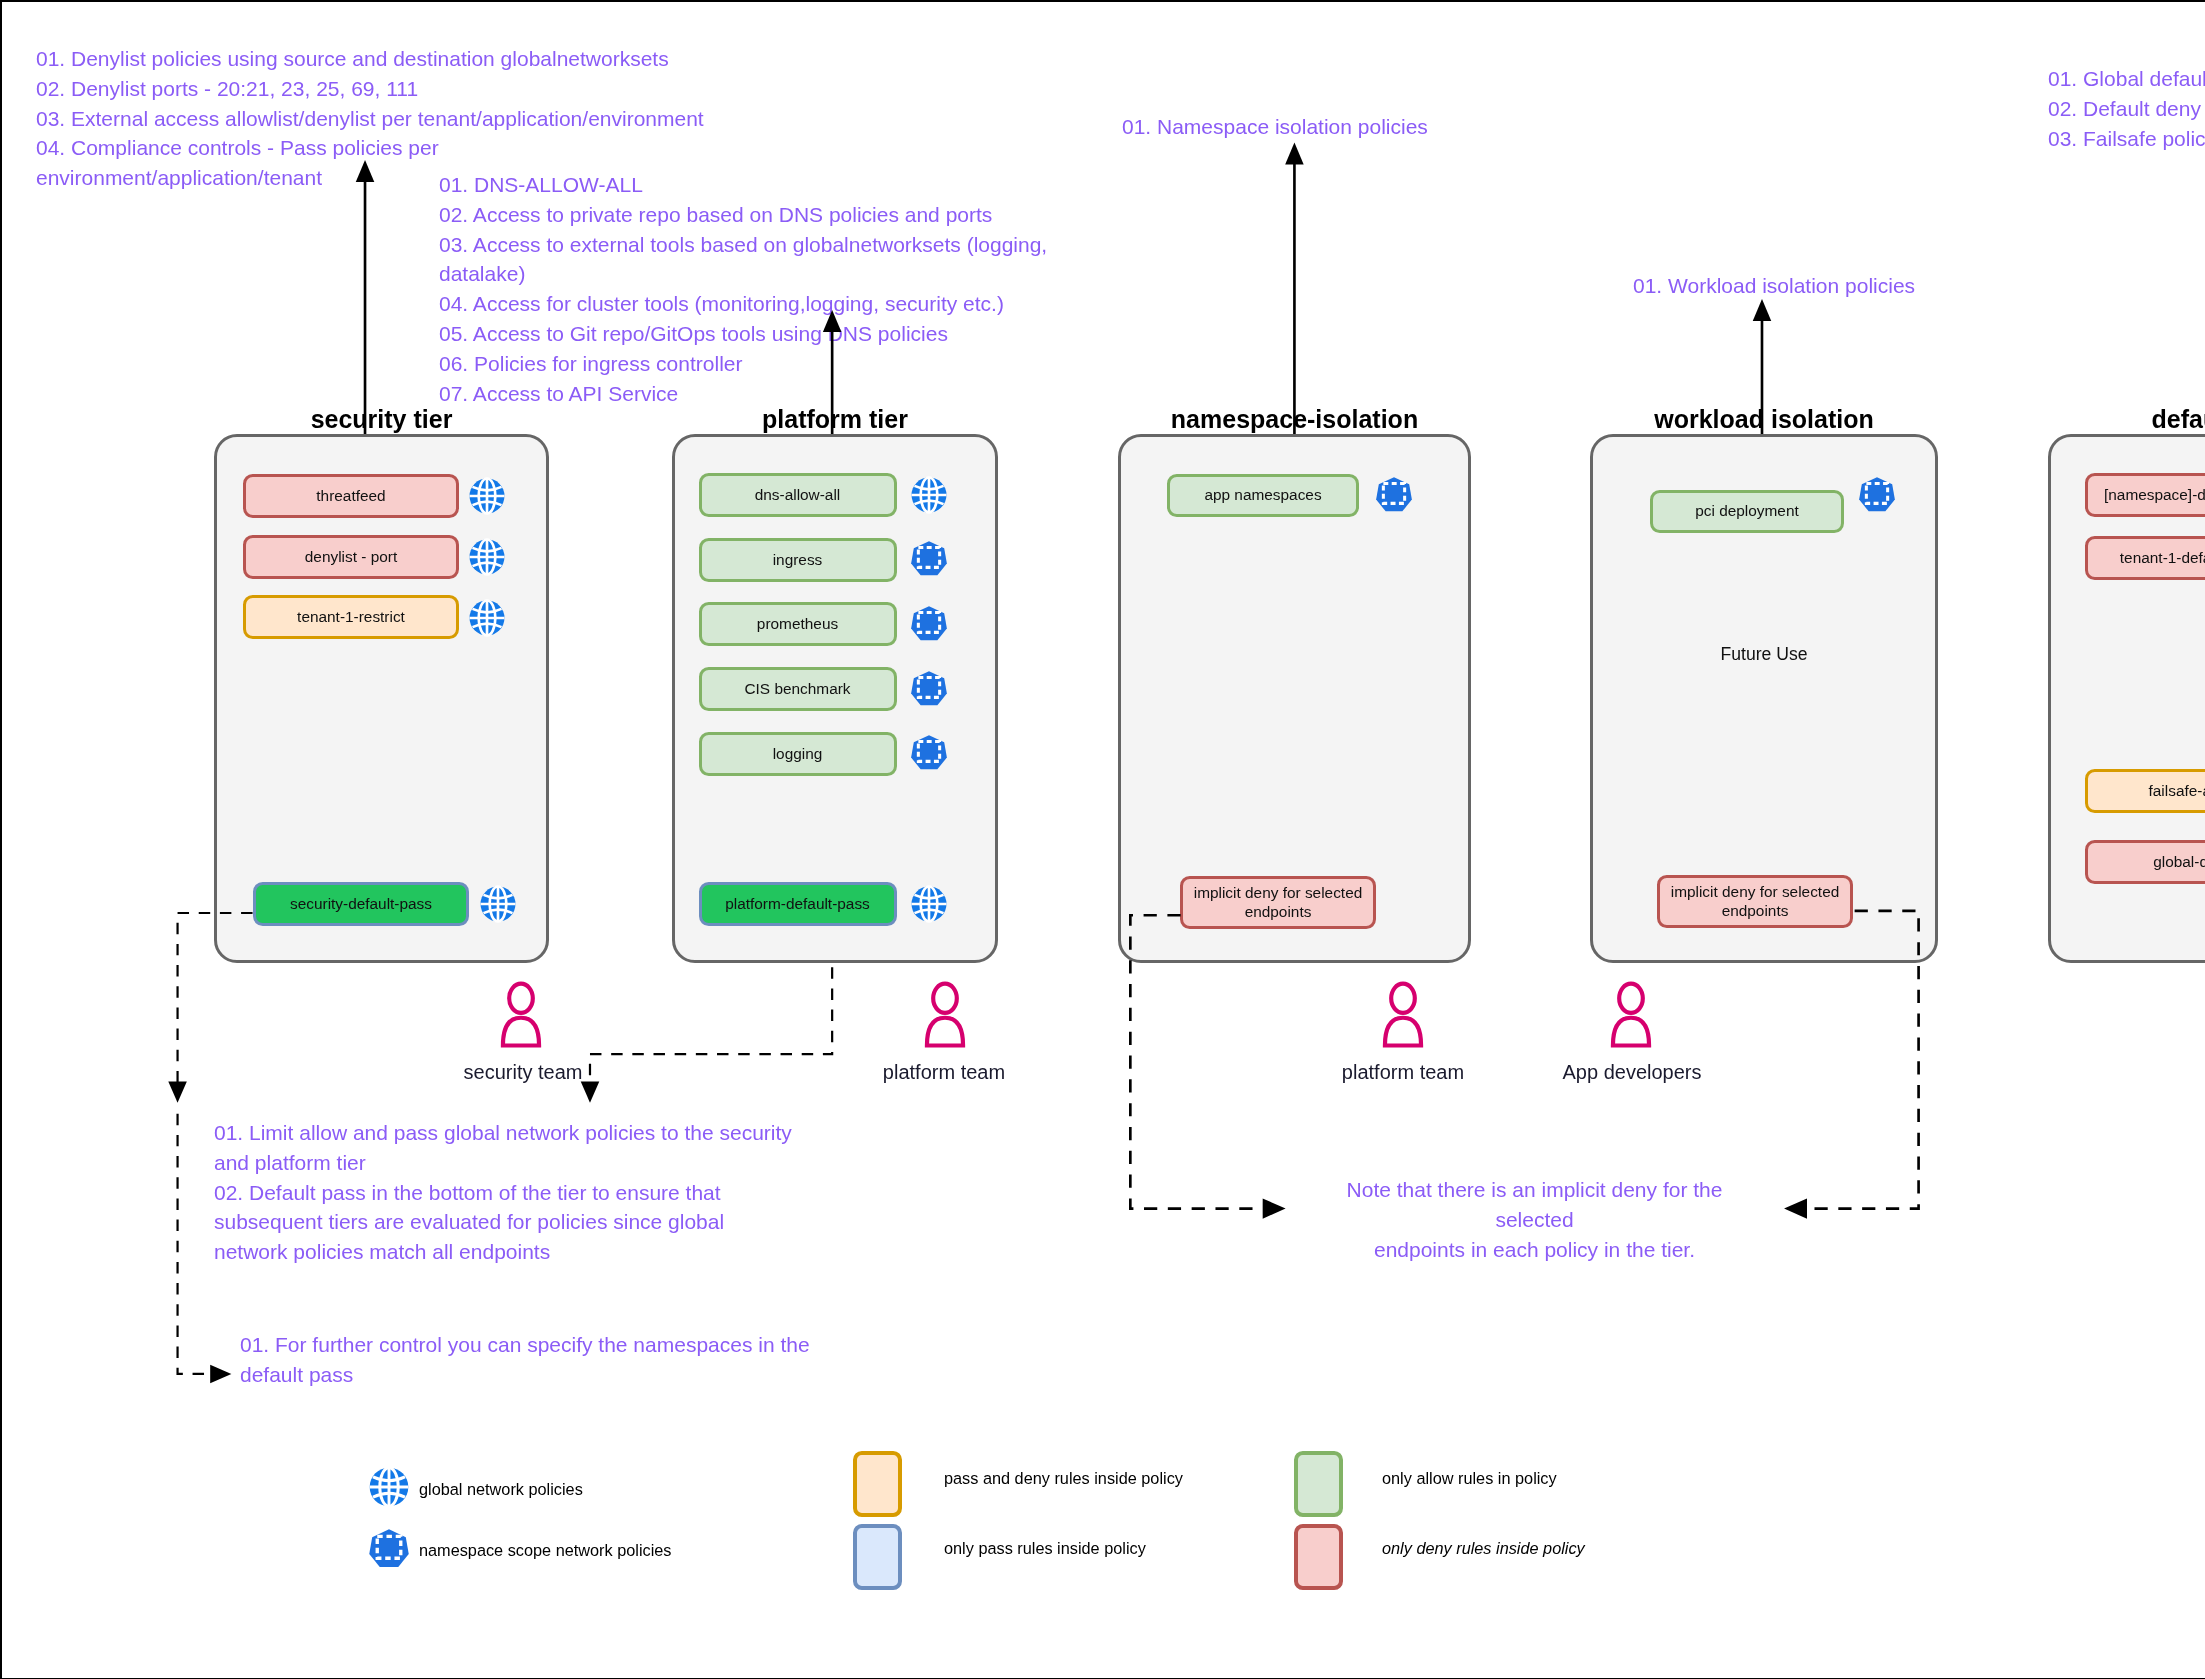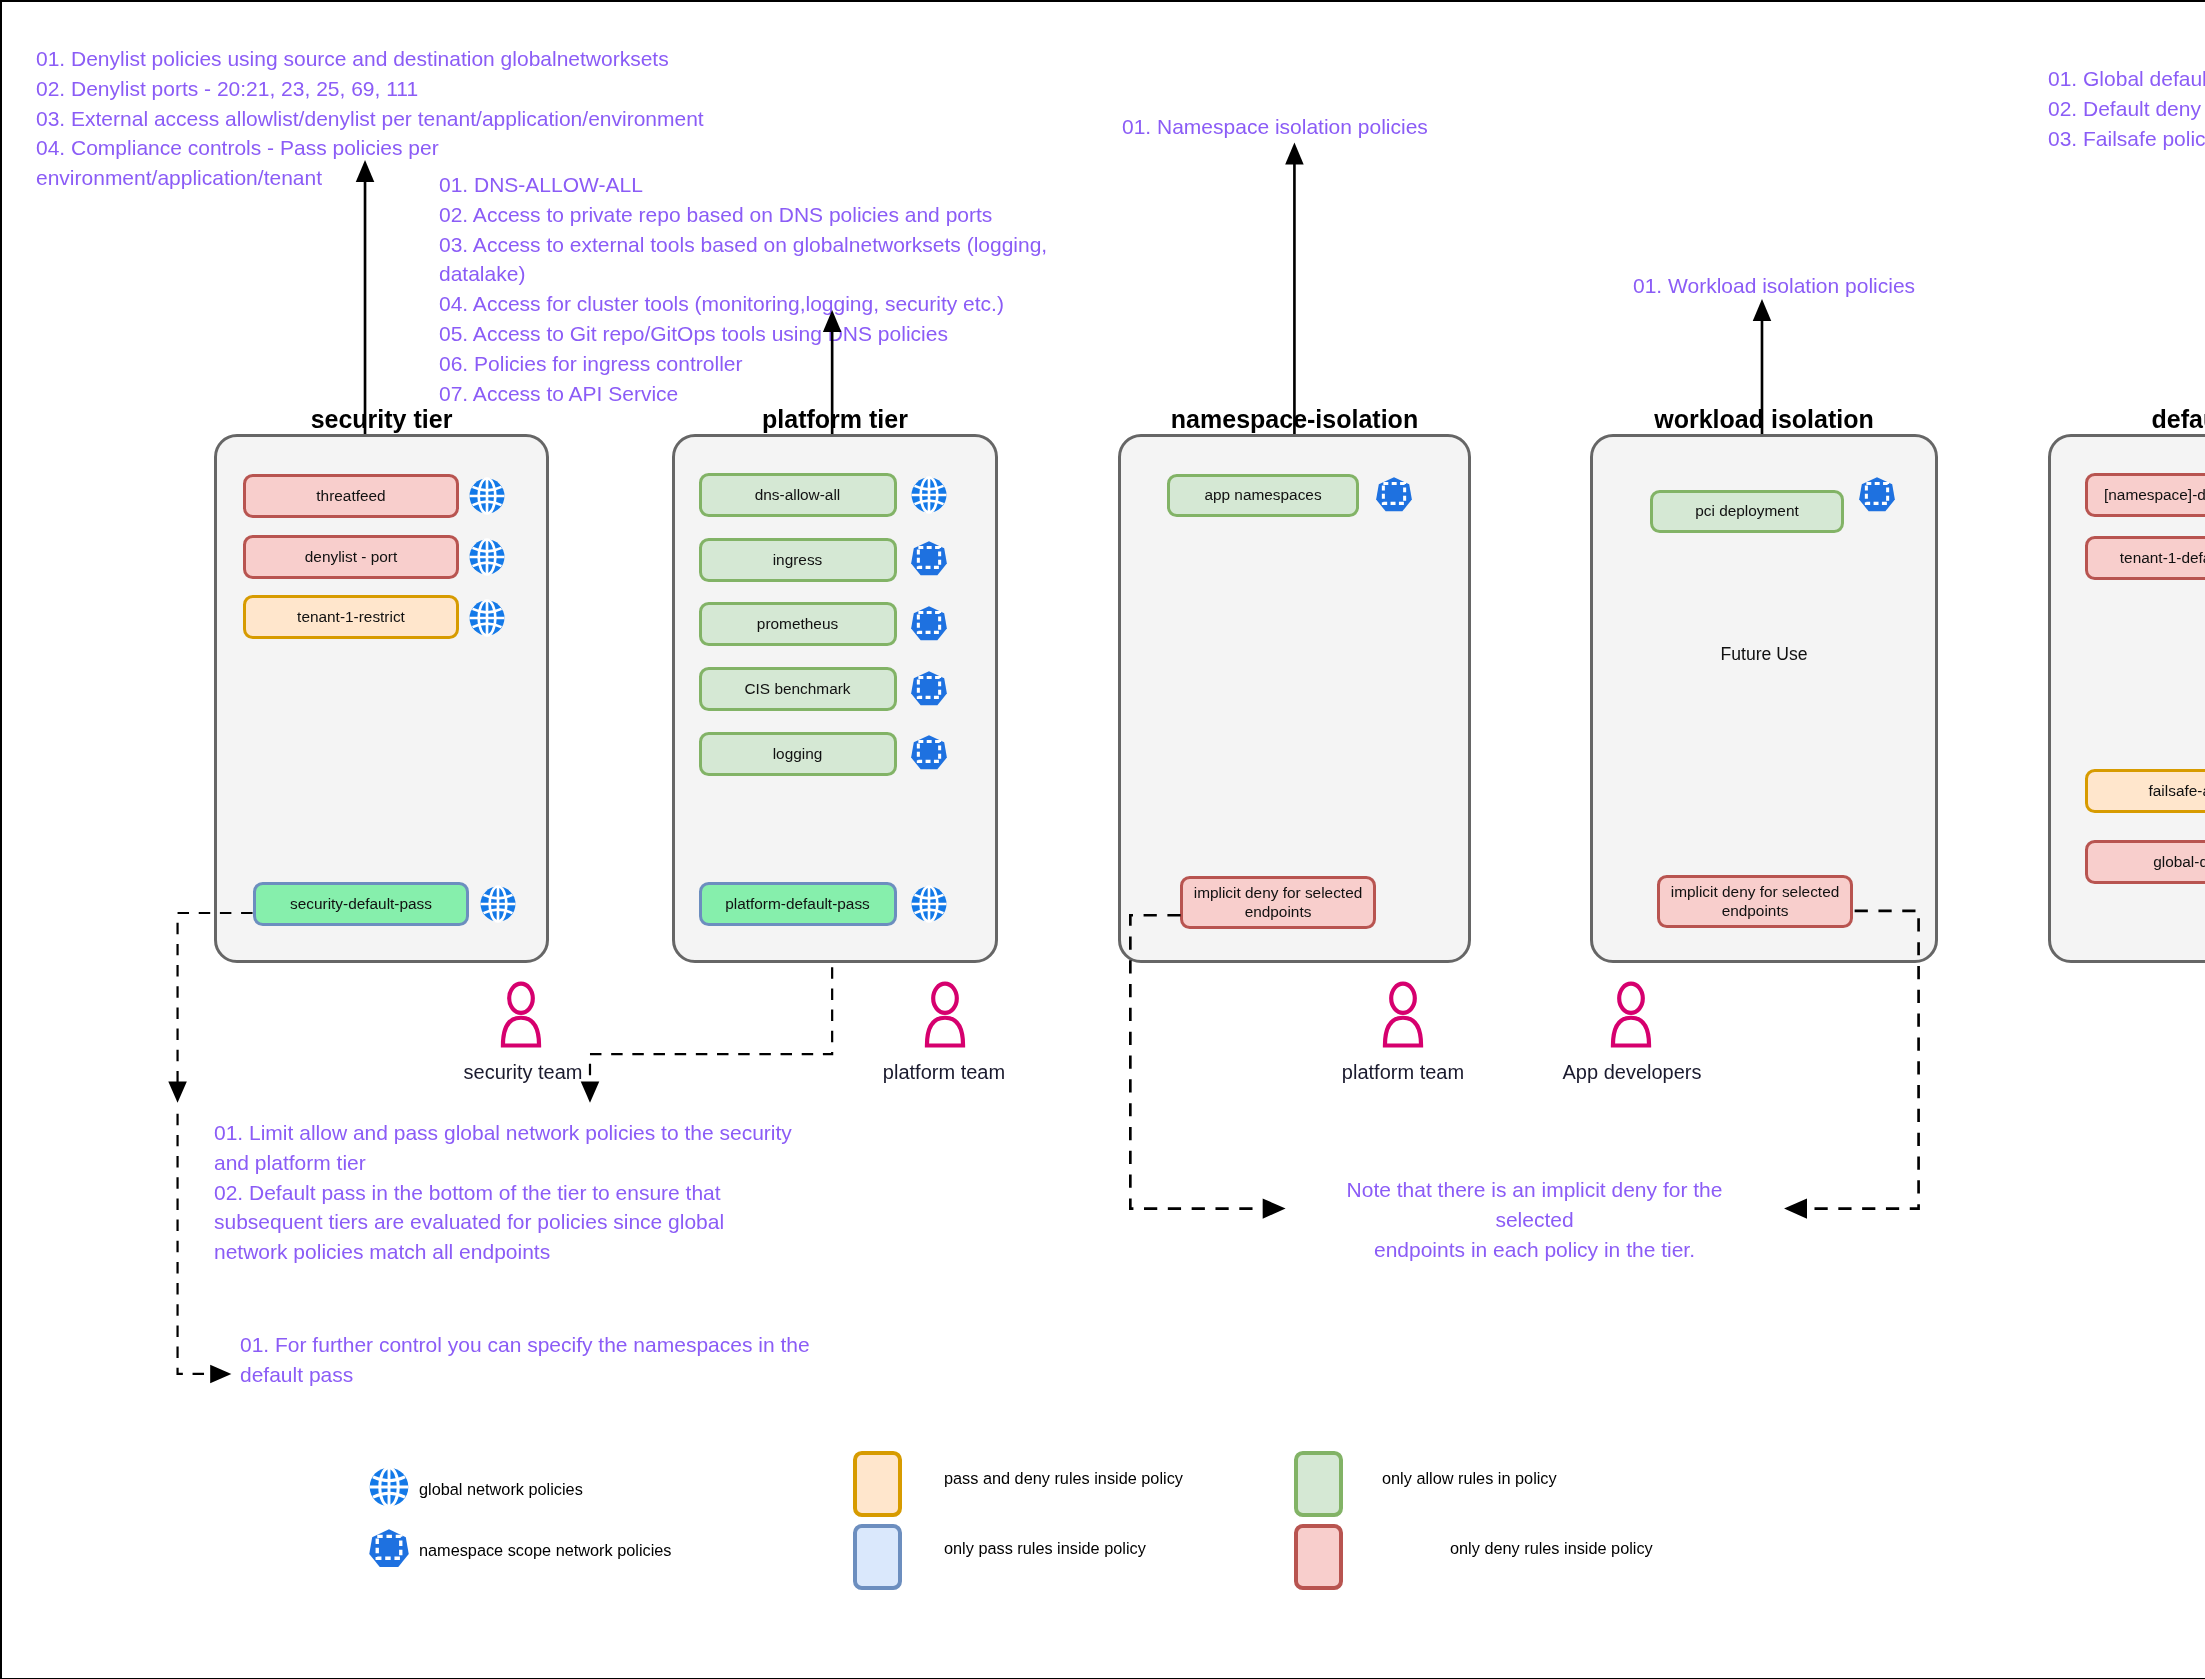--- a/index.html
+++ b/index.html
@@ -8,21 +8,21 @@
         border:2.6px solid #000;box-sizing:border-box;overflow:hidden;}
   .abs{position:absolute;}
   .note{font-size:21px;line-height:1.42;color:#8b5cf6;white-space:pre-line;}
   .tier-title{font-size:25px;font-weight:bold;color:#000;text-align:center;width:100%;}
   .tier-box{position:absolute;background:#f4f4f4;border:3.5px solid #666666;border-radius:23px;box-sizing:border-box;}
   .policy{position:absolute;box-sizing:border-box;border-radius:9.7px;border:3.1px solid #000;
           display:flex;align-items:center;justify-content:center;text-align:center;
           font-size:15.4px;color:#111;line-height:1.2;padding:0 4.4px;}
   .p-deny{background:#f8cecc;border-color:#b85450;}
   .p-allow{background:#d5e8d4;border-color:#82b366;}
-  .p-pass{background:#86efac;border-color:#6c8ebf;}
+  .p-pass{background:#22c55e;border-color:#6c8ebf;}
   .p-mixed{background:#ffe6cc;border-color:#d79b00;}
   .future{position:absolute;font-size:17.6px;color:#111;text-align:center;width:100%;}
   .team-label{position:absolute;font-size:20px;color:#1a1a2e;text-align:center;}
   .legend-text{position:absolute;font-size:16.3px;color:#000;}
   svg{overflow:visible;}
   .dash{stroke:#000;stroke-width:5;fill:none;stroke-dasharray:26 22;}
   .dash2{stroke:#000;stroke-width:6;fill:none;stroke-dasharray:30 24;}
   .solidline{stroke:#000;stroke-width:6;fill:none;}
 </style>
 </head>
@@ -300,16 +300,16 @@
   <div class="abs" style="left:851px;top:1449px;width:49px;height:66px;background:#ffe6cc;border:4px solid #d79b00;border-radius:8.8px;box-sizing:border-box;"></div>
   <div class="legend-text" style="left:942px;top:1467px;width:397px;">pass and deny rules inside policy</div>
 
   <div class="abs" style="left:851px;top:1522px;width:49px;height:66px;background:#dae8fc;border:4px solid #6c8ebf;border-radius:8.8px;box-sizing:border-box;"></div>
   <div class="legend-text" style="left:942px;top:1537px;width:397px;">only pass rules inside policy</div>
 
   <div class="abs" style="left:1292px;top:1449px;width:49px;height:66px;background:#d5e8d4;border:4px solid #82b366;border-radius:8.8px;box-sizing:border-box;"></div>
   <div class="legend-text" style="left:1380px;top:1467px;width:397px;">only allow rules in policy</div>
 
   <div class="abs" style="left:1292px;top:1522px;width:49px;height:66px;background:#f8cecc;border:4px solid #b85450;border-radius:8.8px;box-sizing:border-box;"></div>
-  <div class="legend-text" style="left:1448px;top:1537px;width:397px;">only deny rules inside policy</div>
+  <div class="legend-text" style="left:1380px;top:1537px;width:397px;font-style:italic;">only deny rules inside policy</div>
 
 </div>
 
 
 </body></html>

